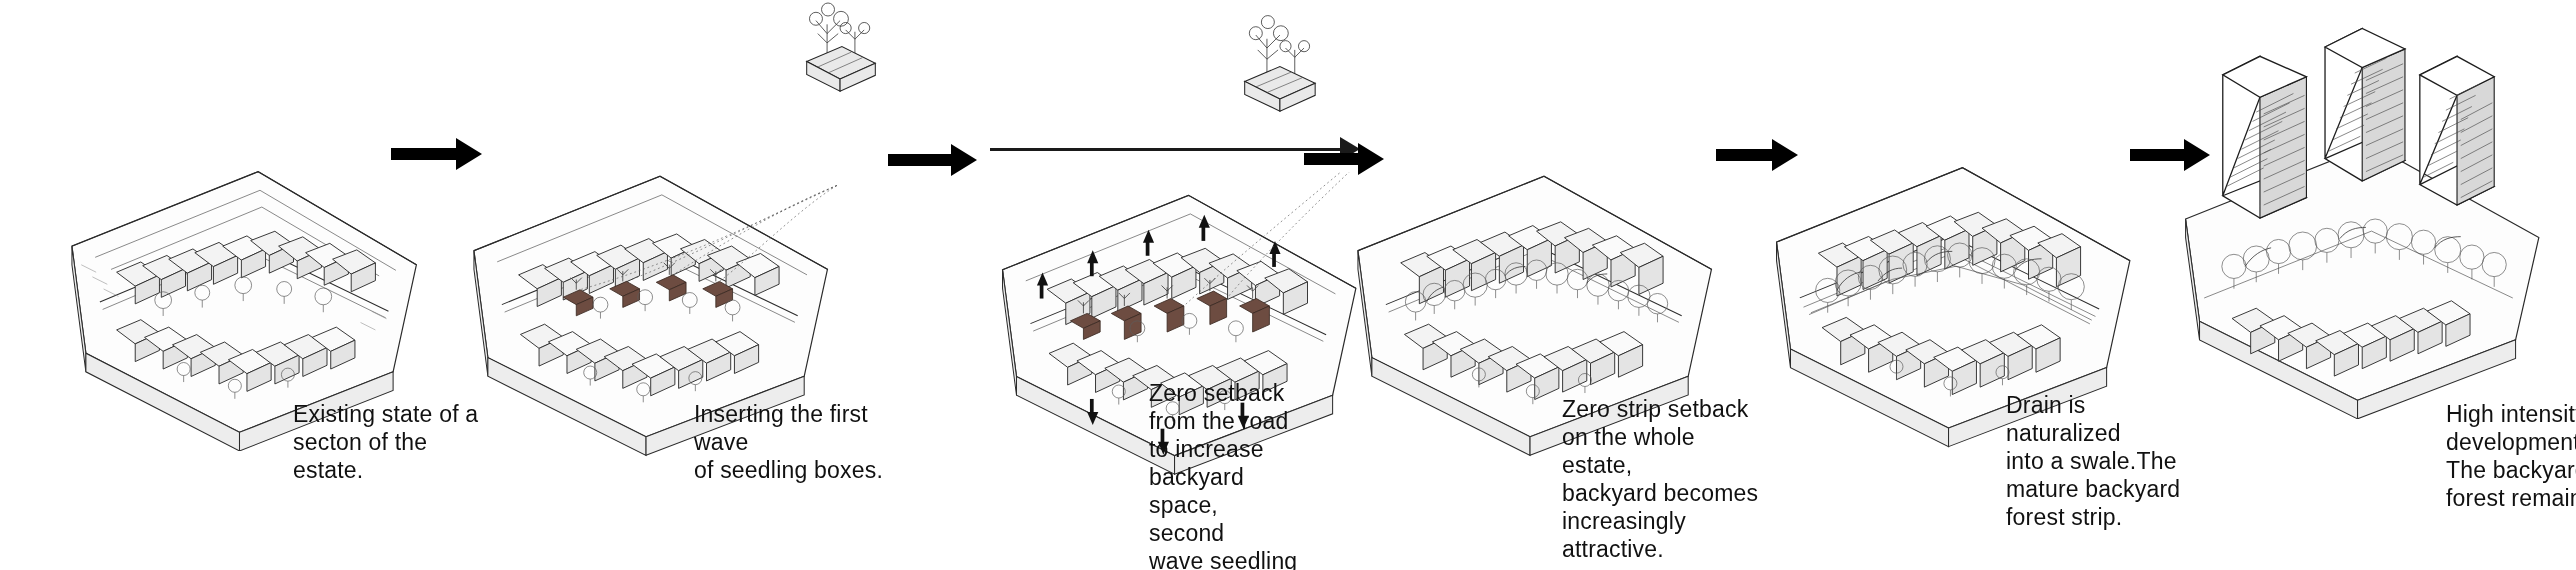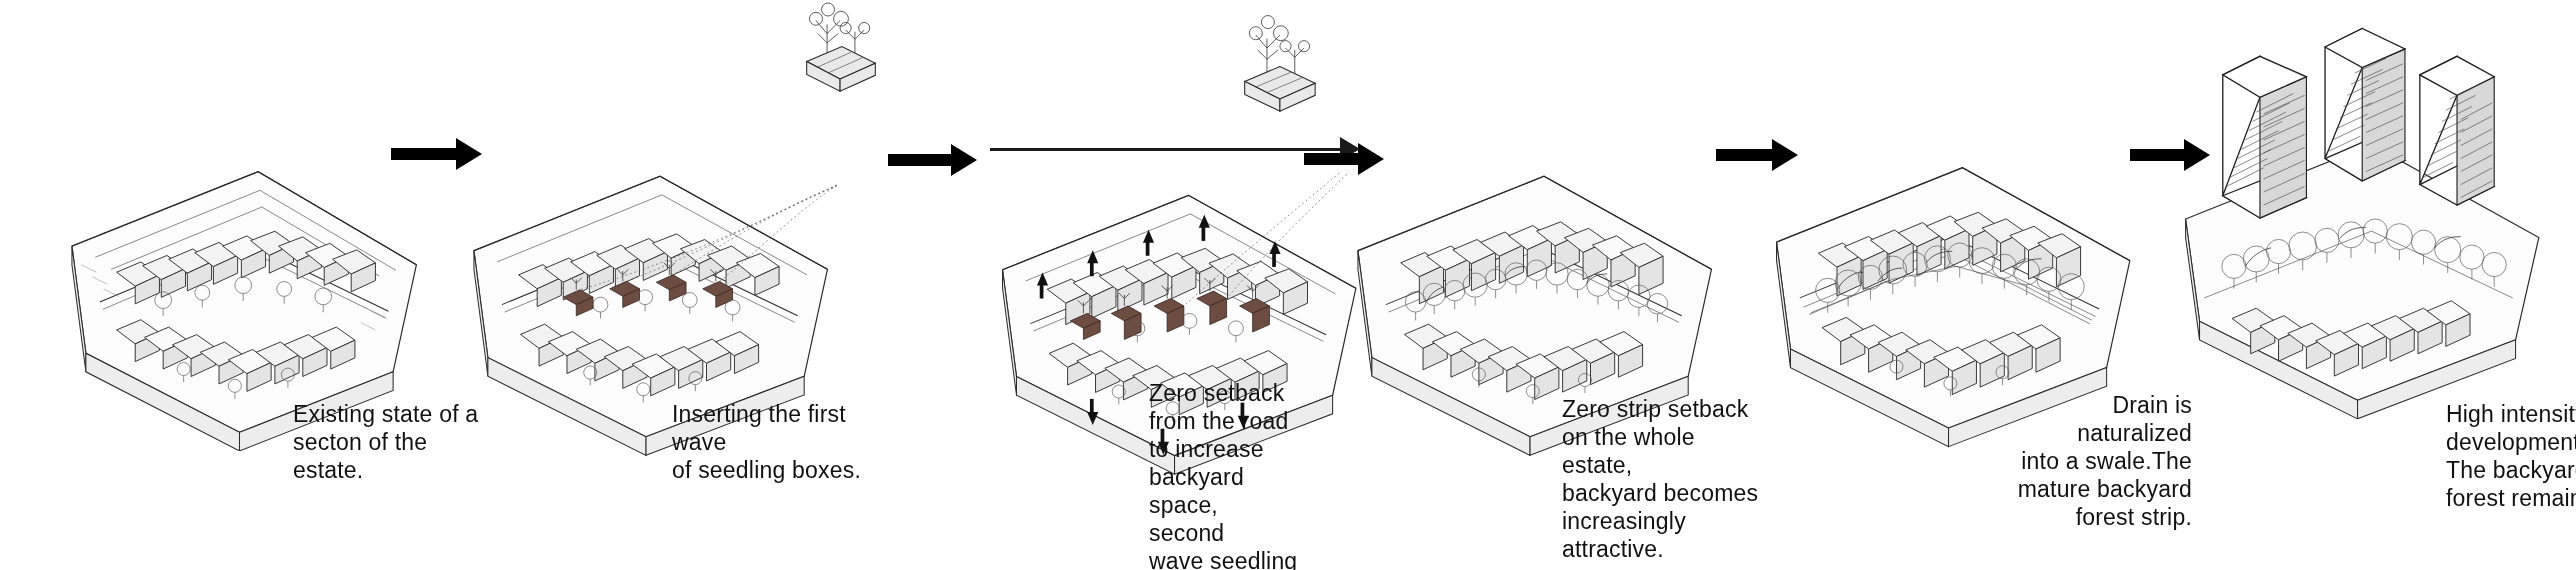--- a/index.html
+++ b/index.html
@@ -305,21 +305,21 @@
         </g>
         <polygon class="box" points="18,66 56,50 92,68 54,85"></polygon>
         <polygon class="box" points="18,66 18,80 54,98 54,85"></polygon>
         <polygon class="box" points="54,85 54,98 92,81 92,68"></polygon>
         <g class="ln-thin">
           <path d="M30,72 L66,56 M42,78 L78,62"></path>
         </g>
       </svg>
     </div>
 
-    <div class="caption" style="left:226px; top:400px; width:214px;">Inserting the first wave
+    <div class="caption" style="left:248px; top:400px; width:214px;">Inserting the first wave
 of seedling boxes.</div>
   </div>
 
   <div class="arrow" style="left:888px; top:144px; width:93px;">
     <div class="shaft" style="width:65px;"></div>
     <div class="head" style="left:63px;"></div>
   </div>
 
   <div class="stage" style="left:970px; width:437px; height:571px;">
     <div class="art" style="left:0px; top:172px;">
@@ -570,21 +570,21 @@
 backyard becomes
 increasingly
 attractive.</div>
   </div>
 
   <div class="arrow" style="left:1716px; top:139px; width:84px;">
     <div class="shaft" style="width:58px;"></div>
     <div class="head" style="left:56px;"></div>
   </div>
 
-  <div class="stage" style="left:1744px; width:437px; height:560px;text-align:right;">
+  <div class="stage" style="left:1744px; width:437px; height:560px;">
     <div class="art" style="left:0px; top:149px;">
       <svg width="437" height="307" viewBox="0 0 470 330">
         <polygon class="ground" points="35,100 235,20 415,120 390,235 220,300 50,215"></polygon>
         <polygon class="side" points="35,100 35,120 50,235 50,215"></polygon>
         <polygon class="side" points="50,215 50,235 220,320 220,300"></polygon>
         <polygon class="side" points="220,300 220,320 390,255 390,235"></polygon>
         <polyline class="ln" points="35,100 235,20 415,120"></polyline>
         <polyline class="ln" points="60,160 222,94 382,172"></polyline>
         <polyline class="ln-thin" points="64,170 223,104 378,180"></polyline>
         <polyline class="ln-thin" points="70,178 224,112 372,188"></polyline>

